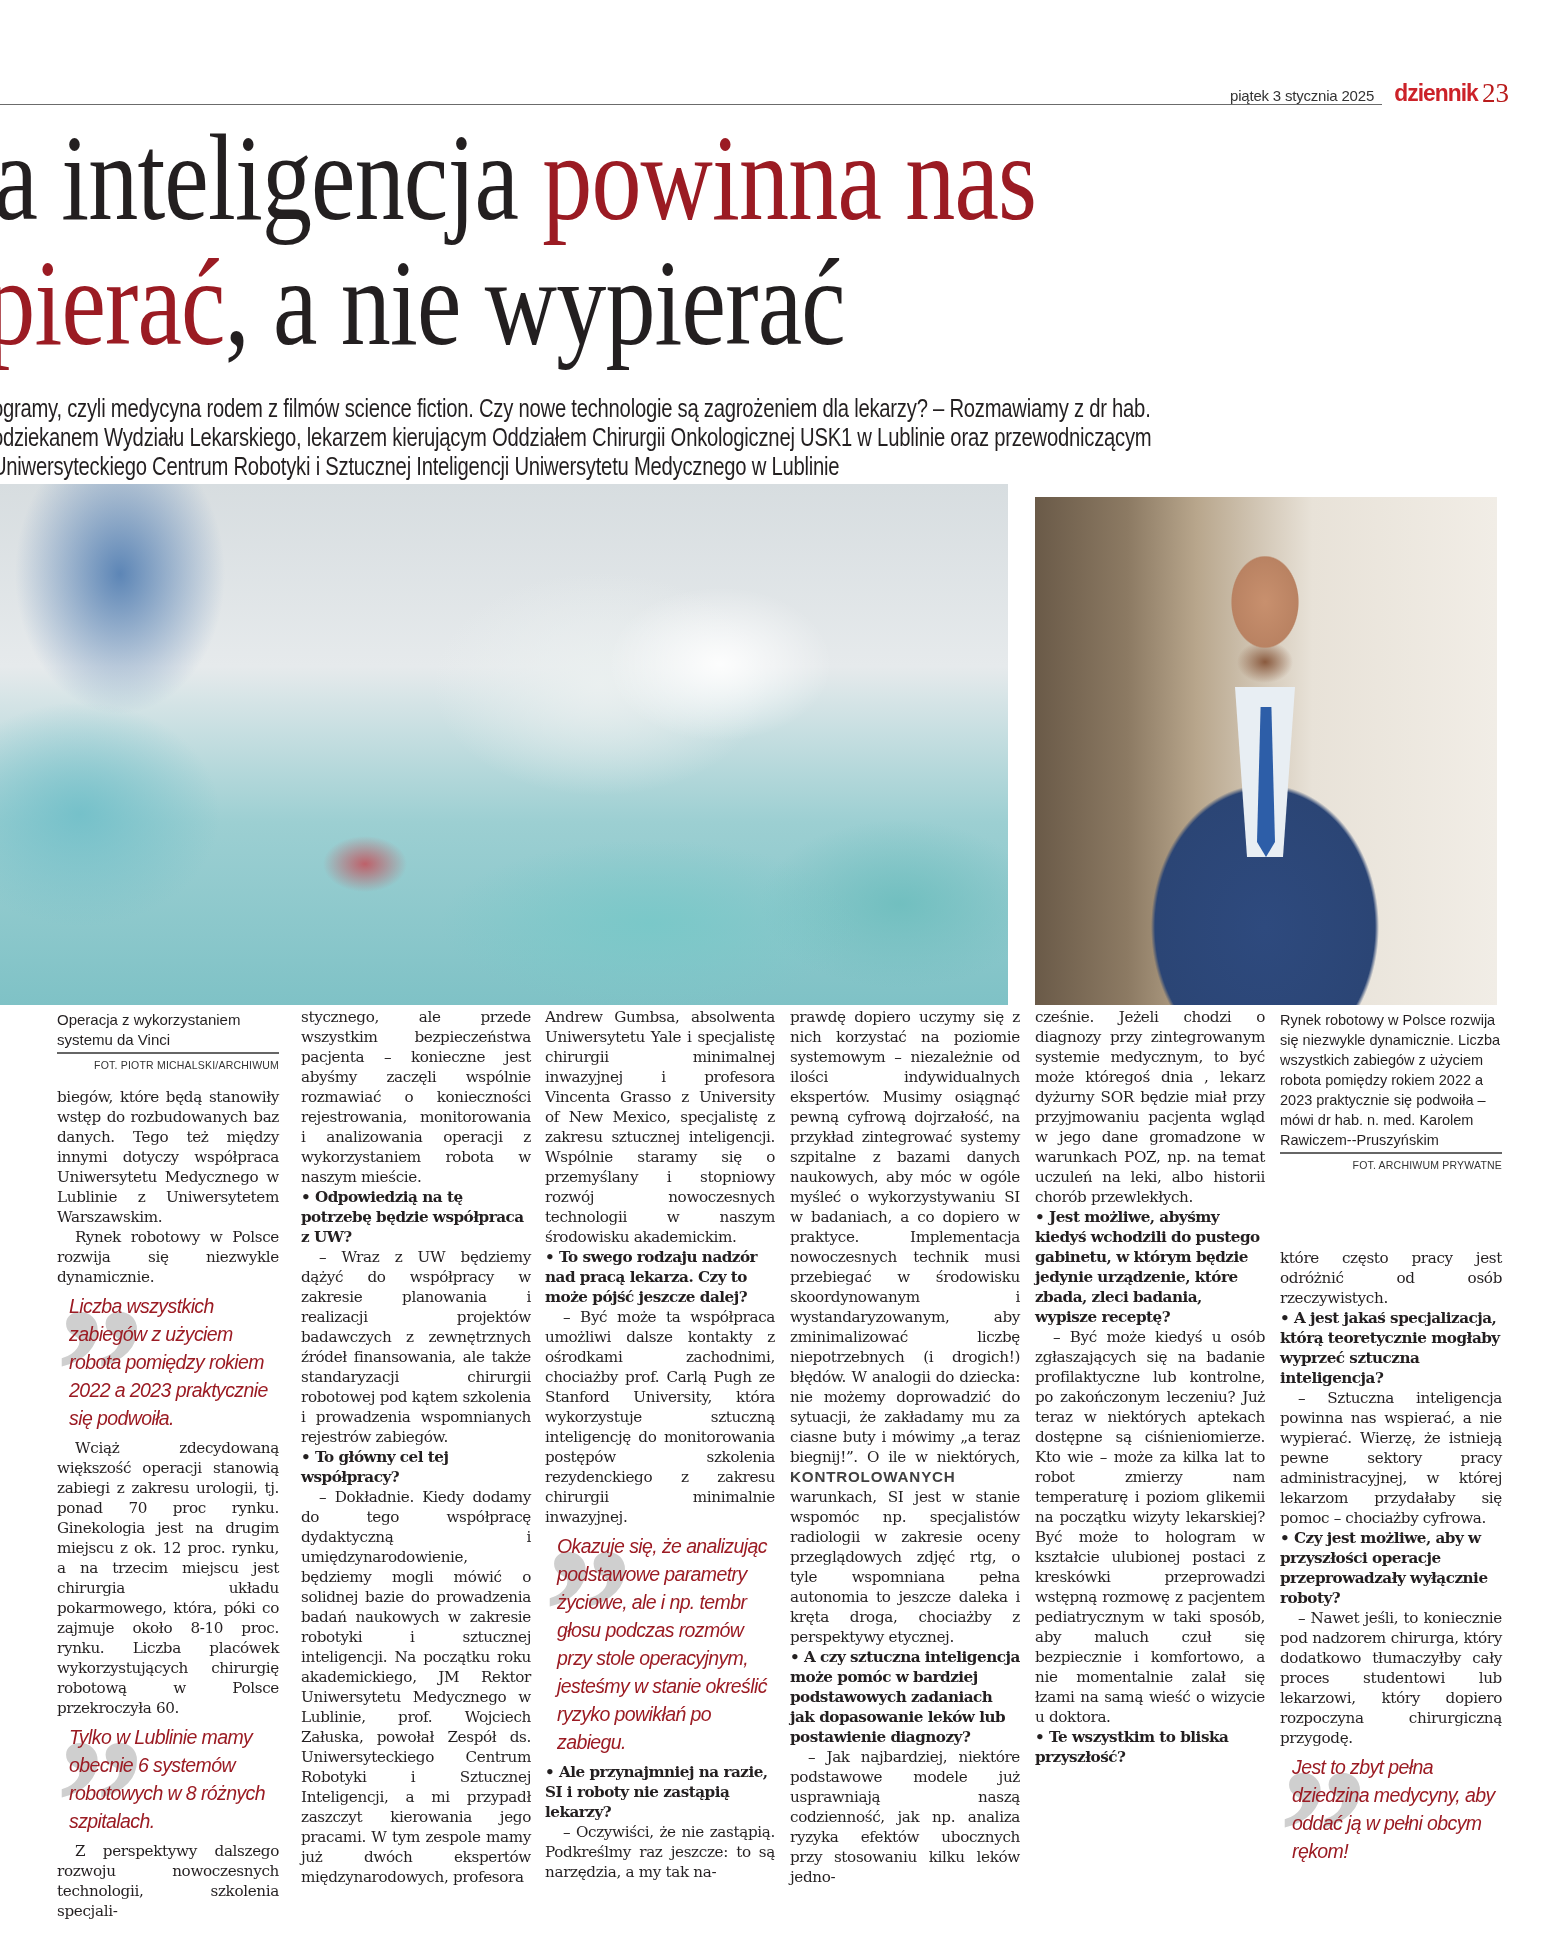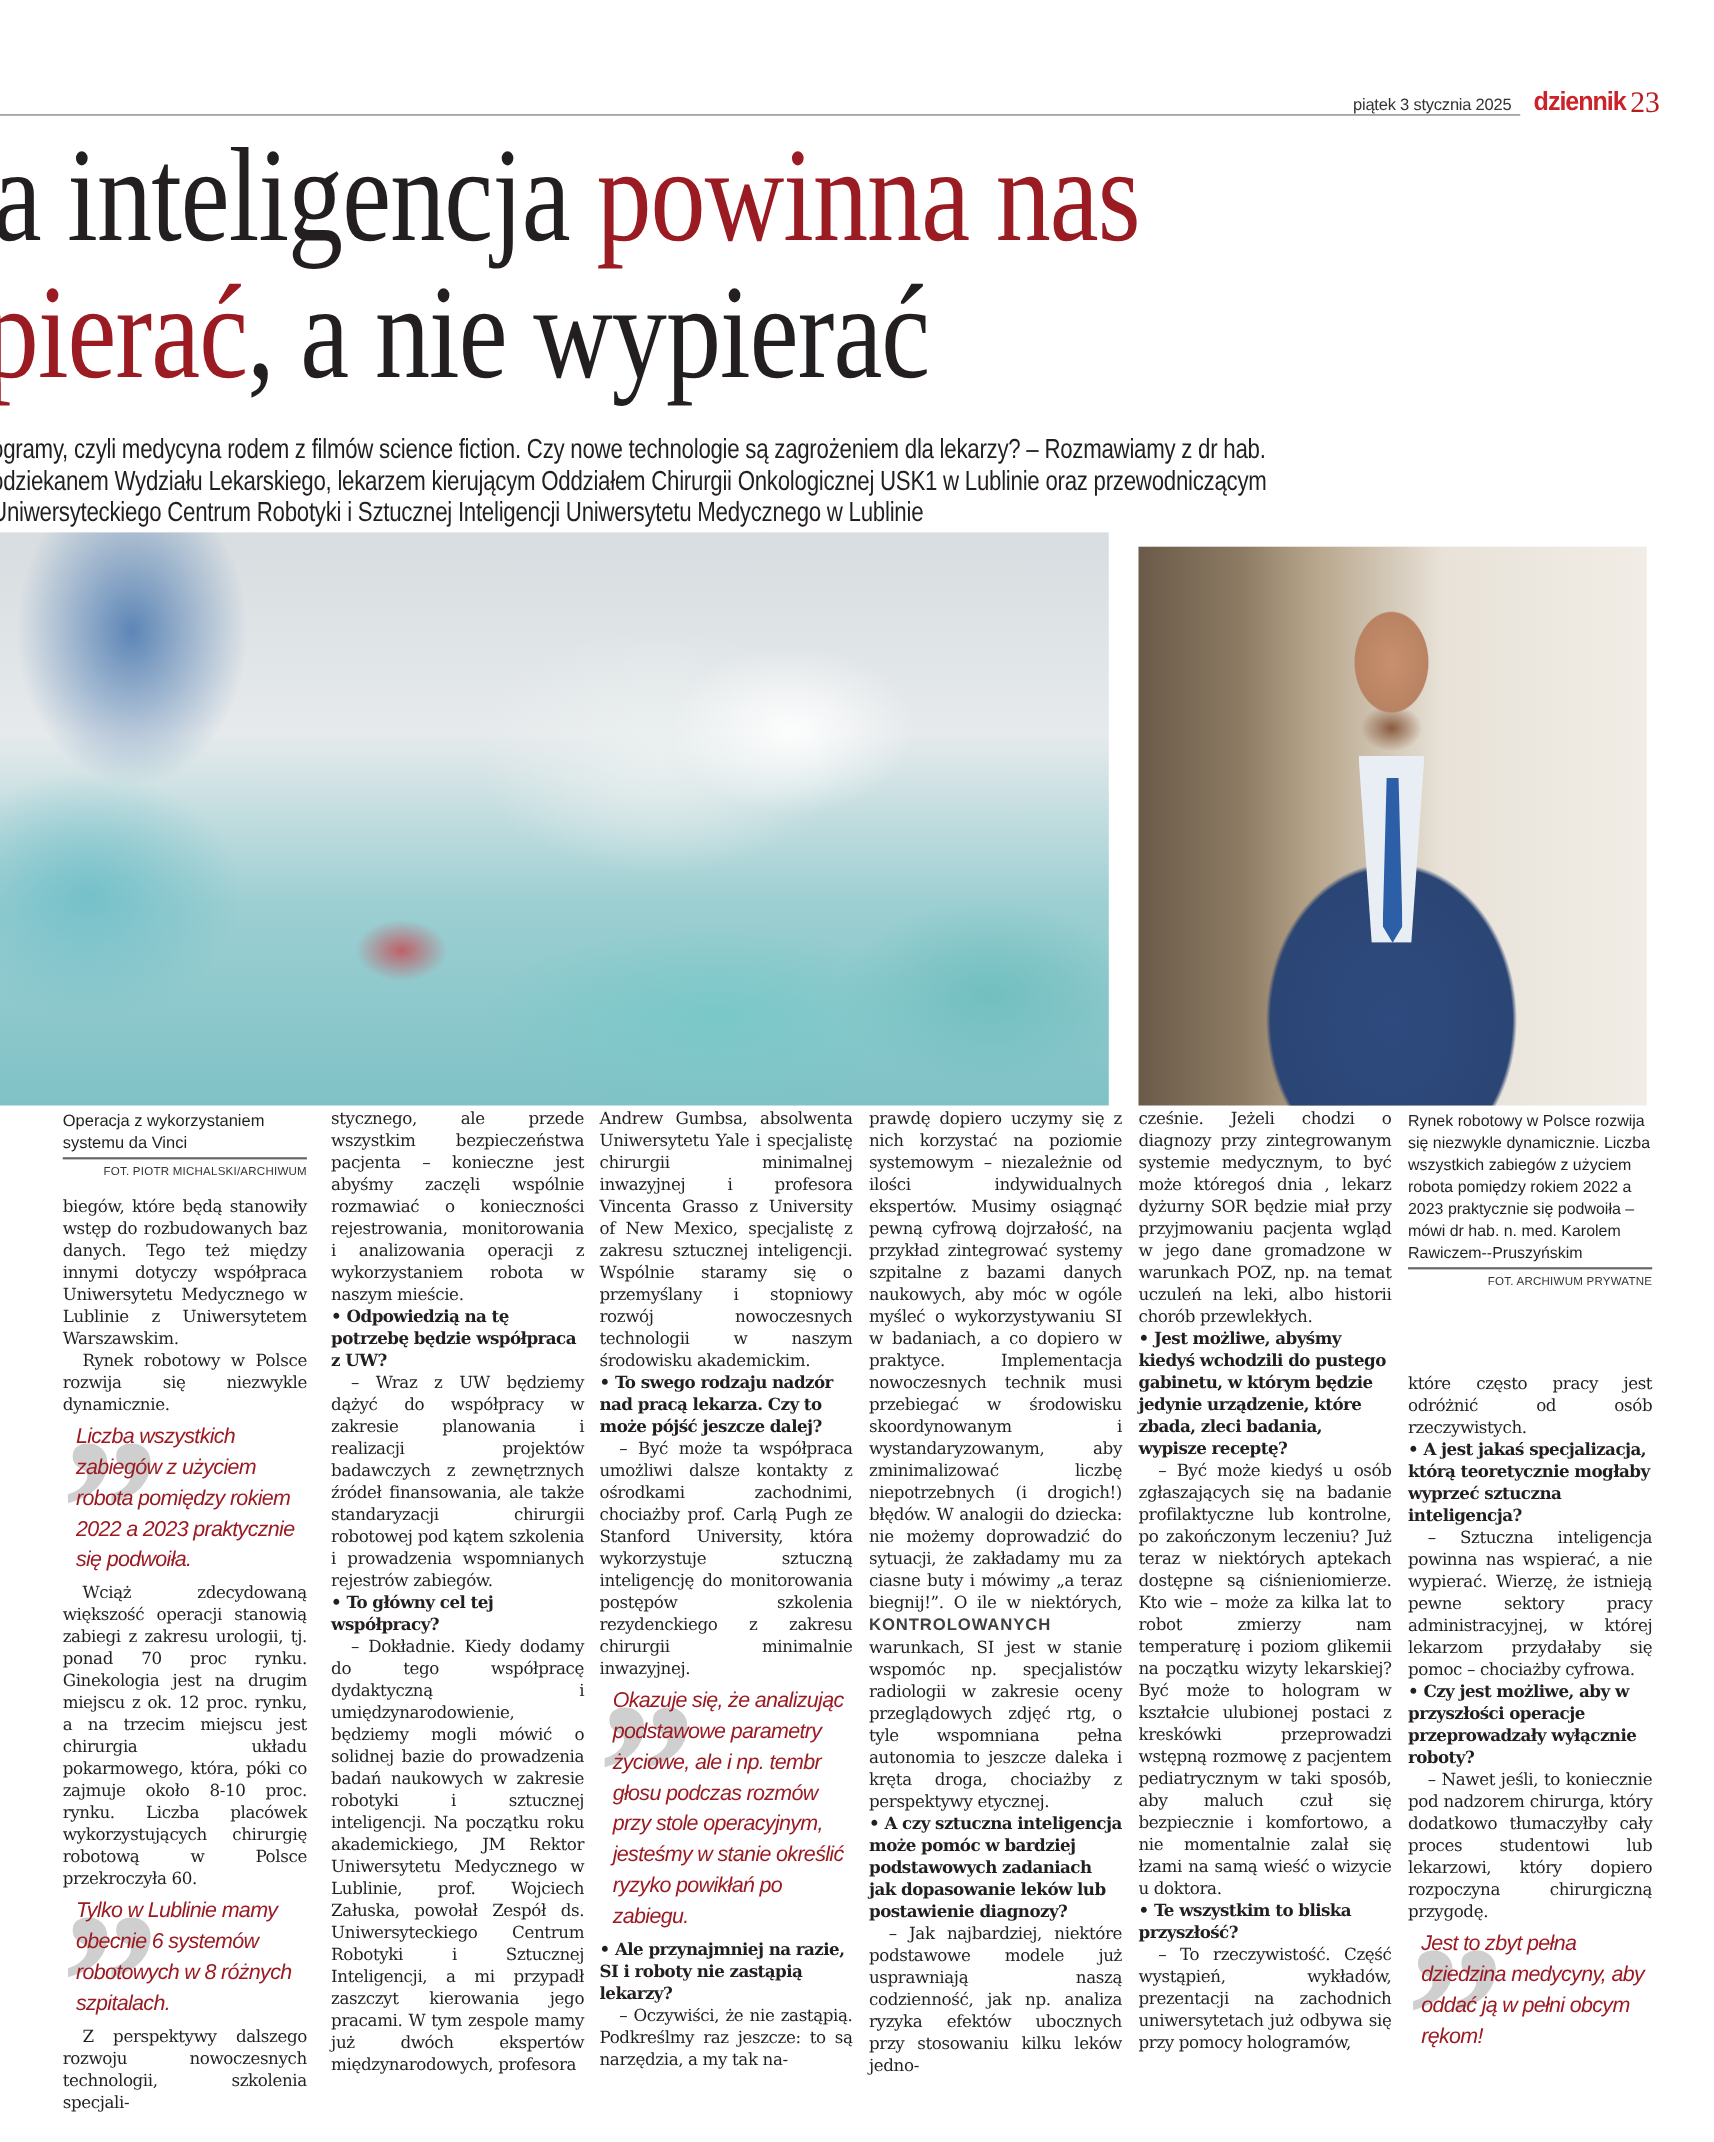--- a/index.html
+++ b/index.html
@@ -131,21 +131,20 @@
   <p><span>prawdę dopiero uczymy się z nich korzystać na poziomie systemowym – niezależnie od ilości indywidualnych ekspertów. Musimy osiągnąć pewną cyfrową dojrzałość, na przykład zintegrować systemy szpitalne z bazami danych naukowych, aby móc w ogóle myśleć o wykorzystywaniu SI w badaniach, a co dopiero w praktyce. Implementacja nowoczesnych technik musi przebiegać w środowisku skoordynowanym i wystandaryzowanym, aby zminimalizować liczbę niepotrzebnych (i drogich!) błędów. W analogii do dziecka: nie możemy doprowadzić do sytuacji, że zakładamy mu za ciasne buty i mówimy „a teraz biegnij!”. O ile w niektórych, </span><span class="kw">KONTROLOWANYCH</span><span> warunkach, SI jest w stanie wspomóc np. specjalistów radiologii w zakresie oceny przeglądowych zdjęć rtg, o tyle wspomniana pełna autonomia to jeszcze daleka i kręta droga, chociażby z perspektywy etycznej.</span></p>
   <p class="q">• A czy sztuczna inteligencja może pomóc w bardziej podstawowych zadaniach jak dopasowanie leków lub postawienie diagnozy?</p>
   <p class="ind">– Jak najbardziej, niektóre podstawowe modele już usprawniają naszą codzienność, jak np. analiza ryzyka efektów ubocznych przy stosowaniu kilku leków jedno-</p>
 </div>
 
 <div class="col" style="left:1035px; top:1007px; width:230px;">
   <p>cześnie. Jeżeli chodzi o diagnozy przy zintegrowanym systemie medycznym, to być może któregoś dnia , lekarz dyżurny SOR będzie miał przy przyjmowaniu pacjenta wgląd w jego dane gromadzone w warunkach POZ, np. na temat uczuleń na leki, albo historii chorób przewlekłych.</p>
   <p class="q">• Jest możliwe, abyśmy kiedyś wchodzili do pustego gabinetu, w którym będzie jedynie urządzenie, które zbada, zleci badania, wypisze receptę?</p>
   <p class="ind">– Być może kiedyś u osób zgłaszających się na badanie profilaktyczne lub kontrolne, po zakończonym leczeniu? Już teraz w niektórych aptekach dostępne są ciśnieniomierze. Kto wie – może za kilka lat to robot zmierzy nam temperaturę i poziom glikemii na początku wizyty lekarskiej? Być może to hologram w kształcie ulubionej postaci z kreskówki przeprowadzi wstępną rozmowę z pacjentem pediatrycznym w taki sposób, aby maluch czuł się bezpiecznie i komfortowo, a nie momentalnie zalał się łzami na samą wieść o wizycie u doktora.</p>
   <p class="q">• Te wszystkim to bliska przyszłość?</p>
-  <p class="ind">– To rzeczywistość. Część wystąpień, wykładów, prezentacji na zachodnich uniwersytetach już odbywa się przy pomocy hologramów,</p>
 </div>
 
 <div class="col" style="left:1280px; top:1248px; width:222px;">
   <p>które często pracy jest odróżnić od osób rzeczywistych.</p>
   <p class="q">• A jest jakaś specjalizacja, którą teoretycznie mogłaby wyprzeć sztuczna inteligencja?</p>
   <p class="ind">– Sztuczna inteligencja powinna nas wspierać, a nie wypierać. Wierzę, że istnieją pewne sektory pracy administracyjnej, w której lekarzom przydałaby się pomoc – chociażby cyfrowa.</p>
   <p class="q">• Czy jest możliwe, aby w przyszłości operacje przeprowadzały wyłącznie roboty?</p>
   <p class="ind">– Nawet jeśli, to koniecznie pod nadzorem chirurga, który dodatkowo tłumaczyłby cały proces studentowi lub lekarzowi, który dopiero rozpoczyna chirurgiczną przygodę.</p>
   <div class="pull">
     <span class="quote-mark">”</span>

